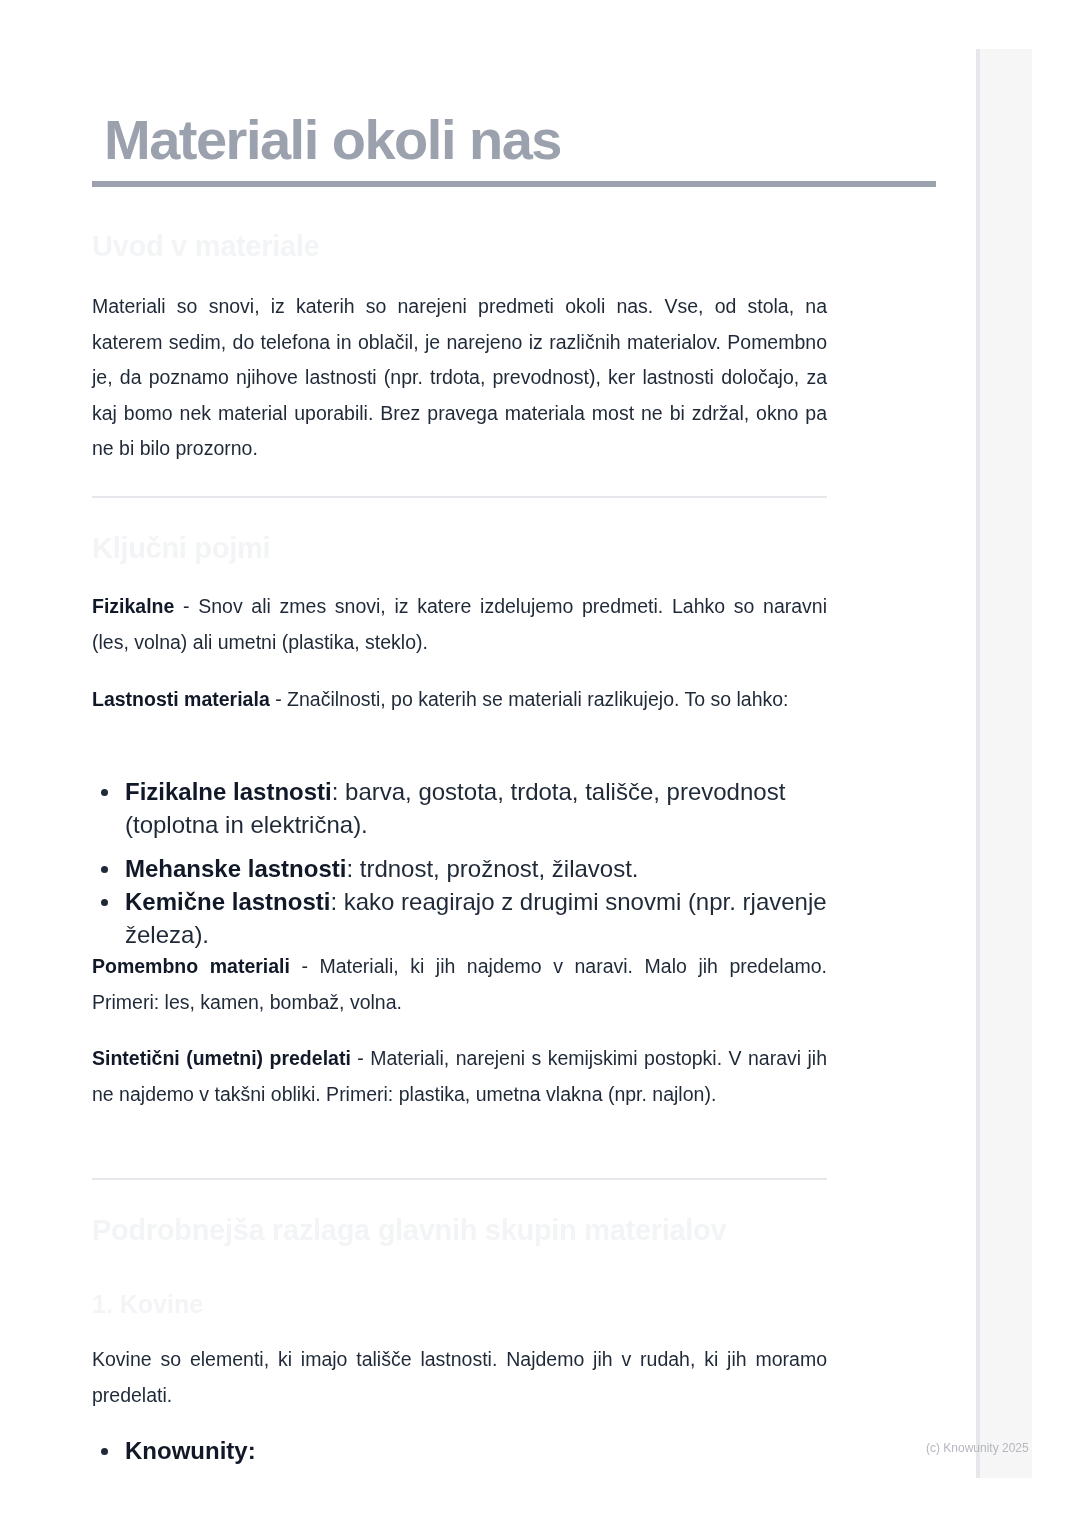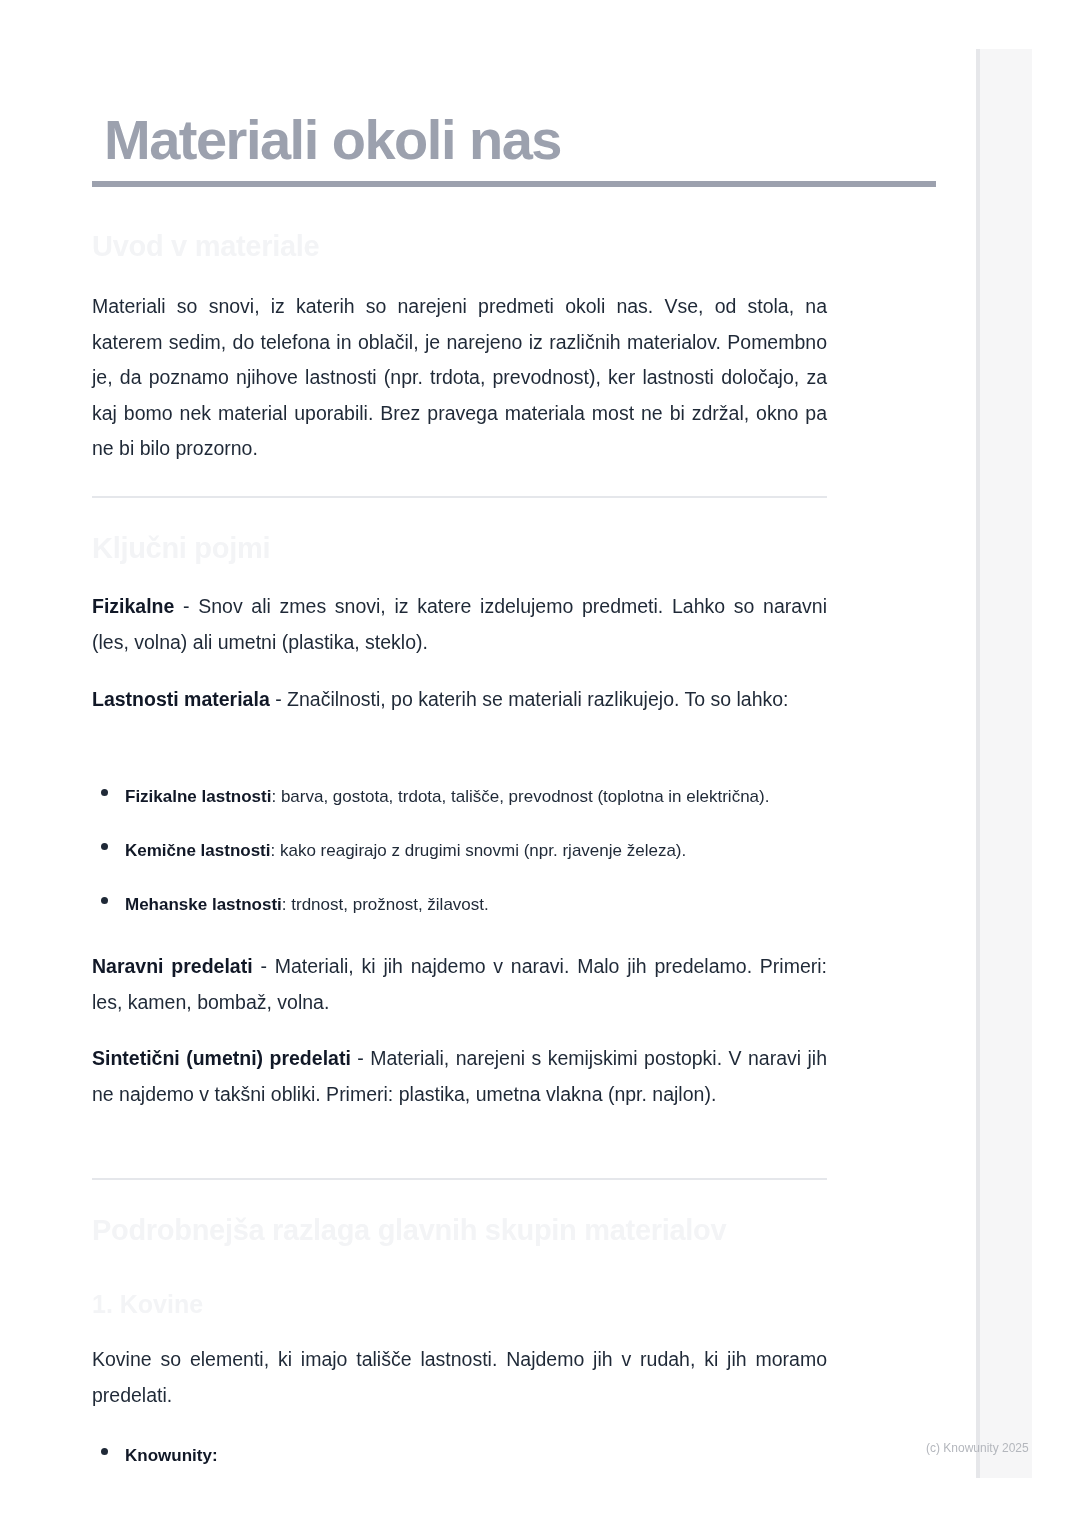--- a/index.html
+++ b/index.html
@@ -95,22 +95,22 @@
       position: absolute;
       left: 0;
       width: 735px;
       margin: 0;
       padding: 0;
       list-style: none;
     }
     .bullet {
       position: relative;
       padding-left: 33px;
-      font-size: 17px;
-      line-height: 43px;
+      font-size: 24px;
+      line-height: 33px;
       color: #1f2937;
     }
     .bullet .dot {
       position: absolute;
       left: 9px;
       top: 14px;
       width: 7px;
       height: 7px;
       border-radius: 50%;
       background: #1f2937;
@@ -142,25 +142,25 @@
     <div class="hr" style="top:496px;"></div>
 
     <h2 class="h2" style="top:532px;">Ključni pojmi</h2>
 
     <p class="para" style="top:589px;"><b>Fizikalne</b><span> - Snov ali zmes snovi, iz katere izdelujemo predmeti. Lahko so naravni (les, volna) ali umetni (plastika, steklo).</span></p>
 
     <p class="para" style="top:682px;"><b>Lastnosti materiala</b><span> - Značilnosti, po katerih se materiali razlikujejo. To so lahko:</span></p>
 
     <ul class="bullets" style="top:775px;">
       <li class="bullet" style="margin-bottom:11px;"><span class="dot"></span><b>Fizikalne lastnosti</b><span>: barva, gostota, trdota, tališče, prevodnost (toplotna in električna).</span></li>
+      <li class="bullet"><span class="dot"></span><b>Mehanske lastnosti</b><span>: trdnost, prožnost, žilavost.</span></li>
       <li class="bullet" style="margin-bottom:11px;"><span class="dot"></span><b>Kemične lastnosti</b><span>: kako reagirajo z drugimi snovmi (npr. rjavenje železa).</span></li>
-      <li class="bullet"><span class="dot"></span><b>Mehanske lastnosti</b><span>: trdnost, prožnost, žilavost.</span></li>
     </ul>
 
-    <p class="para" style="top:949px;"><b>Naravni predelati</b><span> - Materiali, ki jih najdemo v naravi. Malo jih predelamo. Primeri: les, kamen, bombaž, volna.</span></p>
+    <p class="para" style="top:949px;"><b>Pomembno materiali</b><span> - Materiali, ki jih najdemo v naravi. Malo jih predelamo. Primeri: les, kamen, bombaž, volna.</span></p>
 
     <p class="para" style="top:1041px;"><b>Sintetični (umetni) predelati</b><span> - Materiali, narejeni s kemijskimi postopki. V naravi jih ne najdemo v takšni obliki. Primeri: plastika, umetna vlakna (npr. najlon).</span></p>
 
     <div class="hr" style="top:1178px;"></div>
 
     <h2 class="h2" style="top:1214px;">Podrobnejša razlaga glavnih skupin materialov</h2>
     <h3 class="h3" style="top:1290px;">1. Kovine</h3>
     <p class="para" style="top:1342px;">Kovine so elementi, ki imajo tališče lastnosti. Najdemo jih v rudah, ki jih moramo predelati.</p>
 
     <ul class="bullets" style="top:1434px;">

